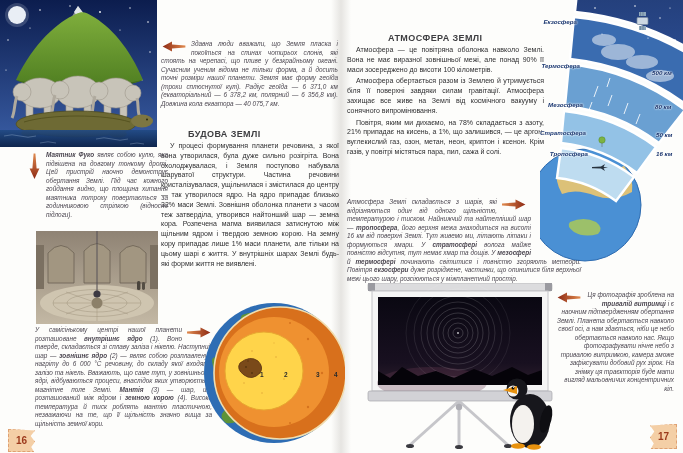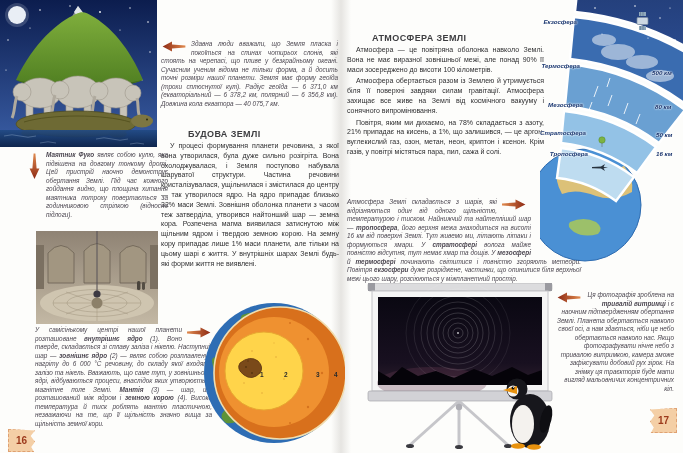--- a/index.html
+++ b/index.html
@@ -16,21 +16,21 @@
   .just{text-align:justify;}
   .rightal{text-align:right;}
   .layer-label{width:70px;text-align:right;font-size:6.2px;font-weight:bold;font-style:italic;
                color:#1e3a72;text-shadow:0 0 2px #fff,0 0 2px #fff;}
   .alt-label{width:30px;font-size:6.2px;font-weight:bold;font-style:italic;color:#16306a;
              text-shadow:0 0 2px #fff,0 0 2px #fff;}
   .tag{background:#f4cfa6;border:1px dashed #dfa172;color:#9c3a1c;font-weight:bold;
        font-size:10px;display:flex;align-items:center;justify-content:center;}
   .tag16{left:8px;top:429px;width:25px;height:21px;
          clip-path:polygon(0 0,100% 6%,84% 30%,100% 55%,86% 78%,97% 100%,0 100%);}
-  .tag17{left:650px;top:408px;width:25px;height:23px;
+  .tag17{left:650px;top:424px;width:25px;height:23px;
          clip-path:polygon(100% 0,0 6%,16% 30%,0 55%,14% 78%,3% 100%,100% 100%);}
   .fl-r{float:right;}
   .fl-l{float:left;}
   .arrow-svg{display:block;}
   svg{display:block;}
   svg text{font-family:"Liberation Sans",sans-serif;}
 </style>
 </head>
 <body>
 
@@ -217,21 +217,21 @@
     <g font-size="6.5" font-weight="bold" fill="#2b2b2b">
       <text x="56" y="78">1</text>
       <text x="80" y="78">2</text>
       <text x="112" y="78">3</text>
       <text x="130" y="78">4</text>
     </g>
   </svg>
 
   <div class="abs tag tag16">16</div>
 
-  <h2 class="sec abs" style="left:372px;top:33px">АТМОСФЕРА ЗЕМЛІ</h2>
+  <h2 class="sec abs" style="left:388px;top:33px">АТМОСФЕРА ЗЕМЛІ</h2>
 
   <div class="abs body-text" style="left:347px;top:45px;width:197px">
     <p>Атмосфера — це повітряна оболонка навколо Землі. Вона не має виразної зовнішньої межі, але понад 90% її маси зосереджено до висоти 100 кілометрів.</p>
     <p>Атмосфера обертається разом із Землею й утримується біля її поверхні завдяки силам гравітації. Атмосфера захищає все живе на Землі від космічного вакууму і сонячного випромінювання.</p>
     <p>Повітря, яким ми дихаємо, на 78% складається з азоту, 21% припадає на кисень, а 1%, що залишився, — це аргон, вуглекислий газ, озон, метан, неон, криптон і ксенон. Крім газів, у повітрі містяться пара, пил, сажа й солі.</p>
   </div>
 
   <svg class="abs" style="left:540px;top:0;pointer-events:none" width="143" height="290" viewBox="0 0 143 290">
     <defs>
       <linearGradient id="exoG" x1="0" y1="0" x2="0" y2="1">

